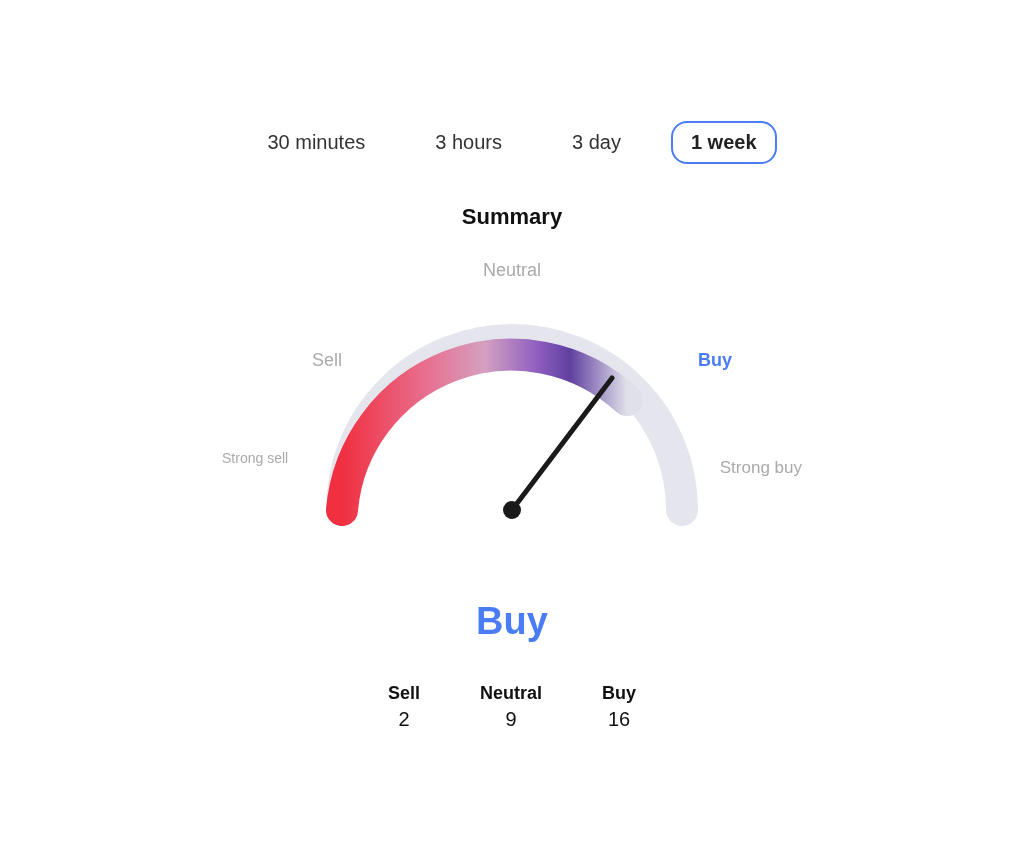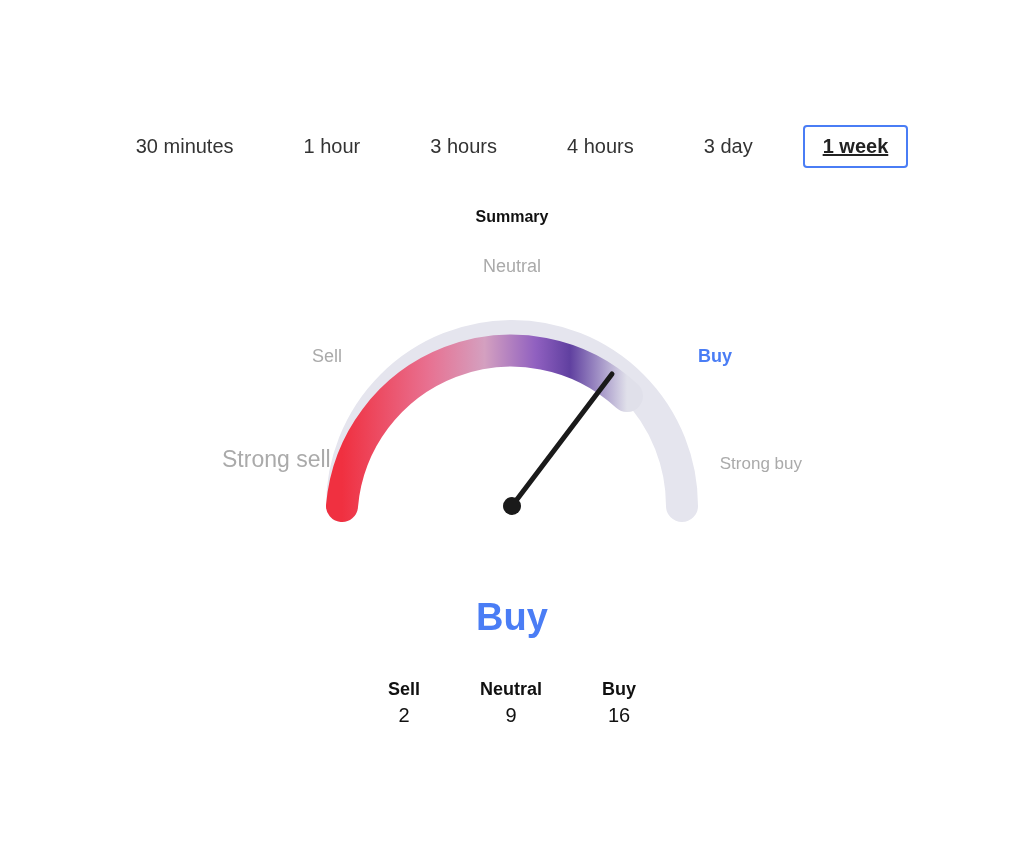--- a/index.html
+++ b/index.html
@@ -35,25 +35,24 @@
       padding: 8px 18px;
       border-radius: 10px;
       border: 2px solid transparent;
       font-weight: 400;
       white-space: nowrap;
     }
     .time-filter-item.active {
       border: 2px solid #4a7df5;
       color: #222;
       font-weight: 700;
-      border-radius: 4px;
-      text-decoration: underline;
+      border-radius: 16px;
     }
     .summary-title {
-      font-size: 16px;
+      font-size: 22px;
       font-weight: 700;
       color: #111;
       margin-bottom: 20px;
     }
     .gauge-container {
       position: relative;
       width: 560px;
       height: 340px;
       margin: 0 auto;
     }
@@ -82,21 +81,21 @@
       top: 100px;
       right: 60px;
       font-size: 18px;
       color: #4a7df5;
       font-weight: 600;
     }
     .label-strong-sell {
       position: absolute;
       top: 200px;
       left: -10px;
-      font-size: 23px;
+      font-size: 14px;
       color: #aaa;
     }
     .label-strong-buy {
       position: absolute;
       top: 208px;
       right: -10px;
       font-size: 17px;
       color: #aaa;
     }
     .gauge-svg {
@@ -134,23 +133,21 @@
       font-weight: 400;
     }
   </style>
 </head>
 <body>
 
 <div class="container">
 
   <div class="time-filters">
   <div class="time-filter-item">30 minutes</div>
-      <div class="time-filter-item">1 hour</div>
       <div class="time-filter-item">3 hours</div>
-      <div class="time-filter-item">4 hours</div>
       <div class="time-filter-item">3 day</div>
       <div class="time-filter-item active">1 week</div>
     </div>
 
   <div class="summary-title">Summary</div>
 
   <div class="gauge-container">
     <div class="gauge-labels">
       <span class="label-neutral">Neutral</span>
       <span class="label-sell">Sell</span>

